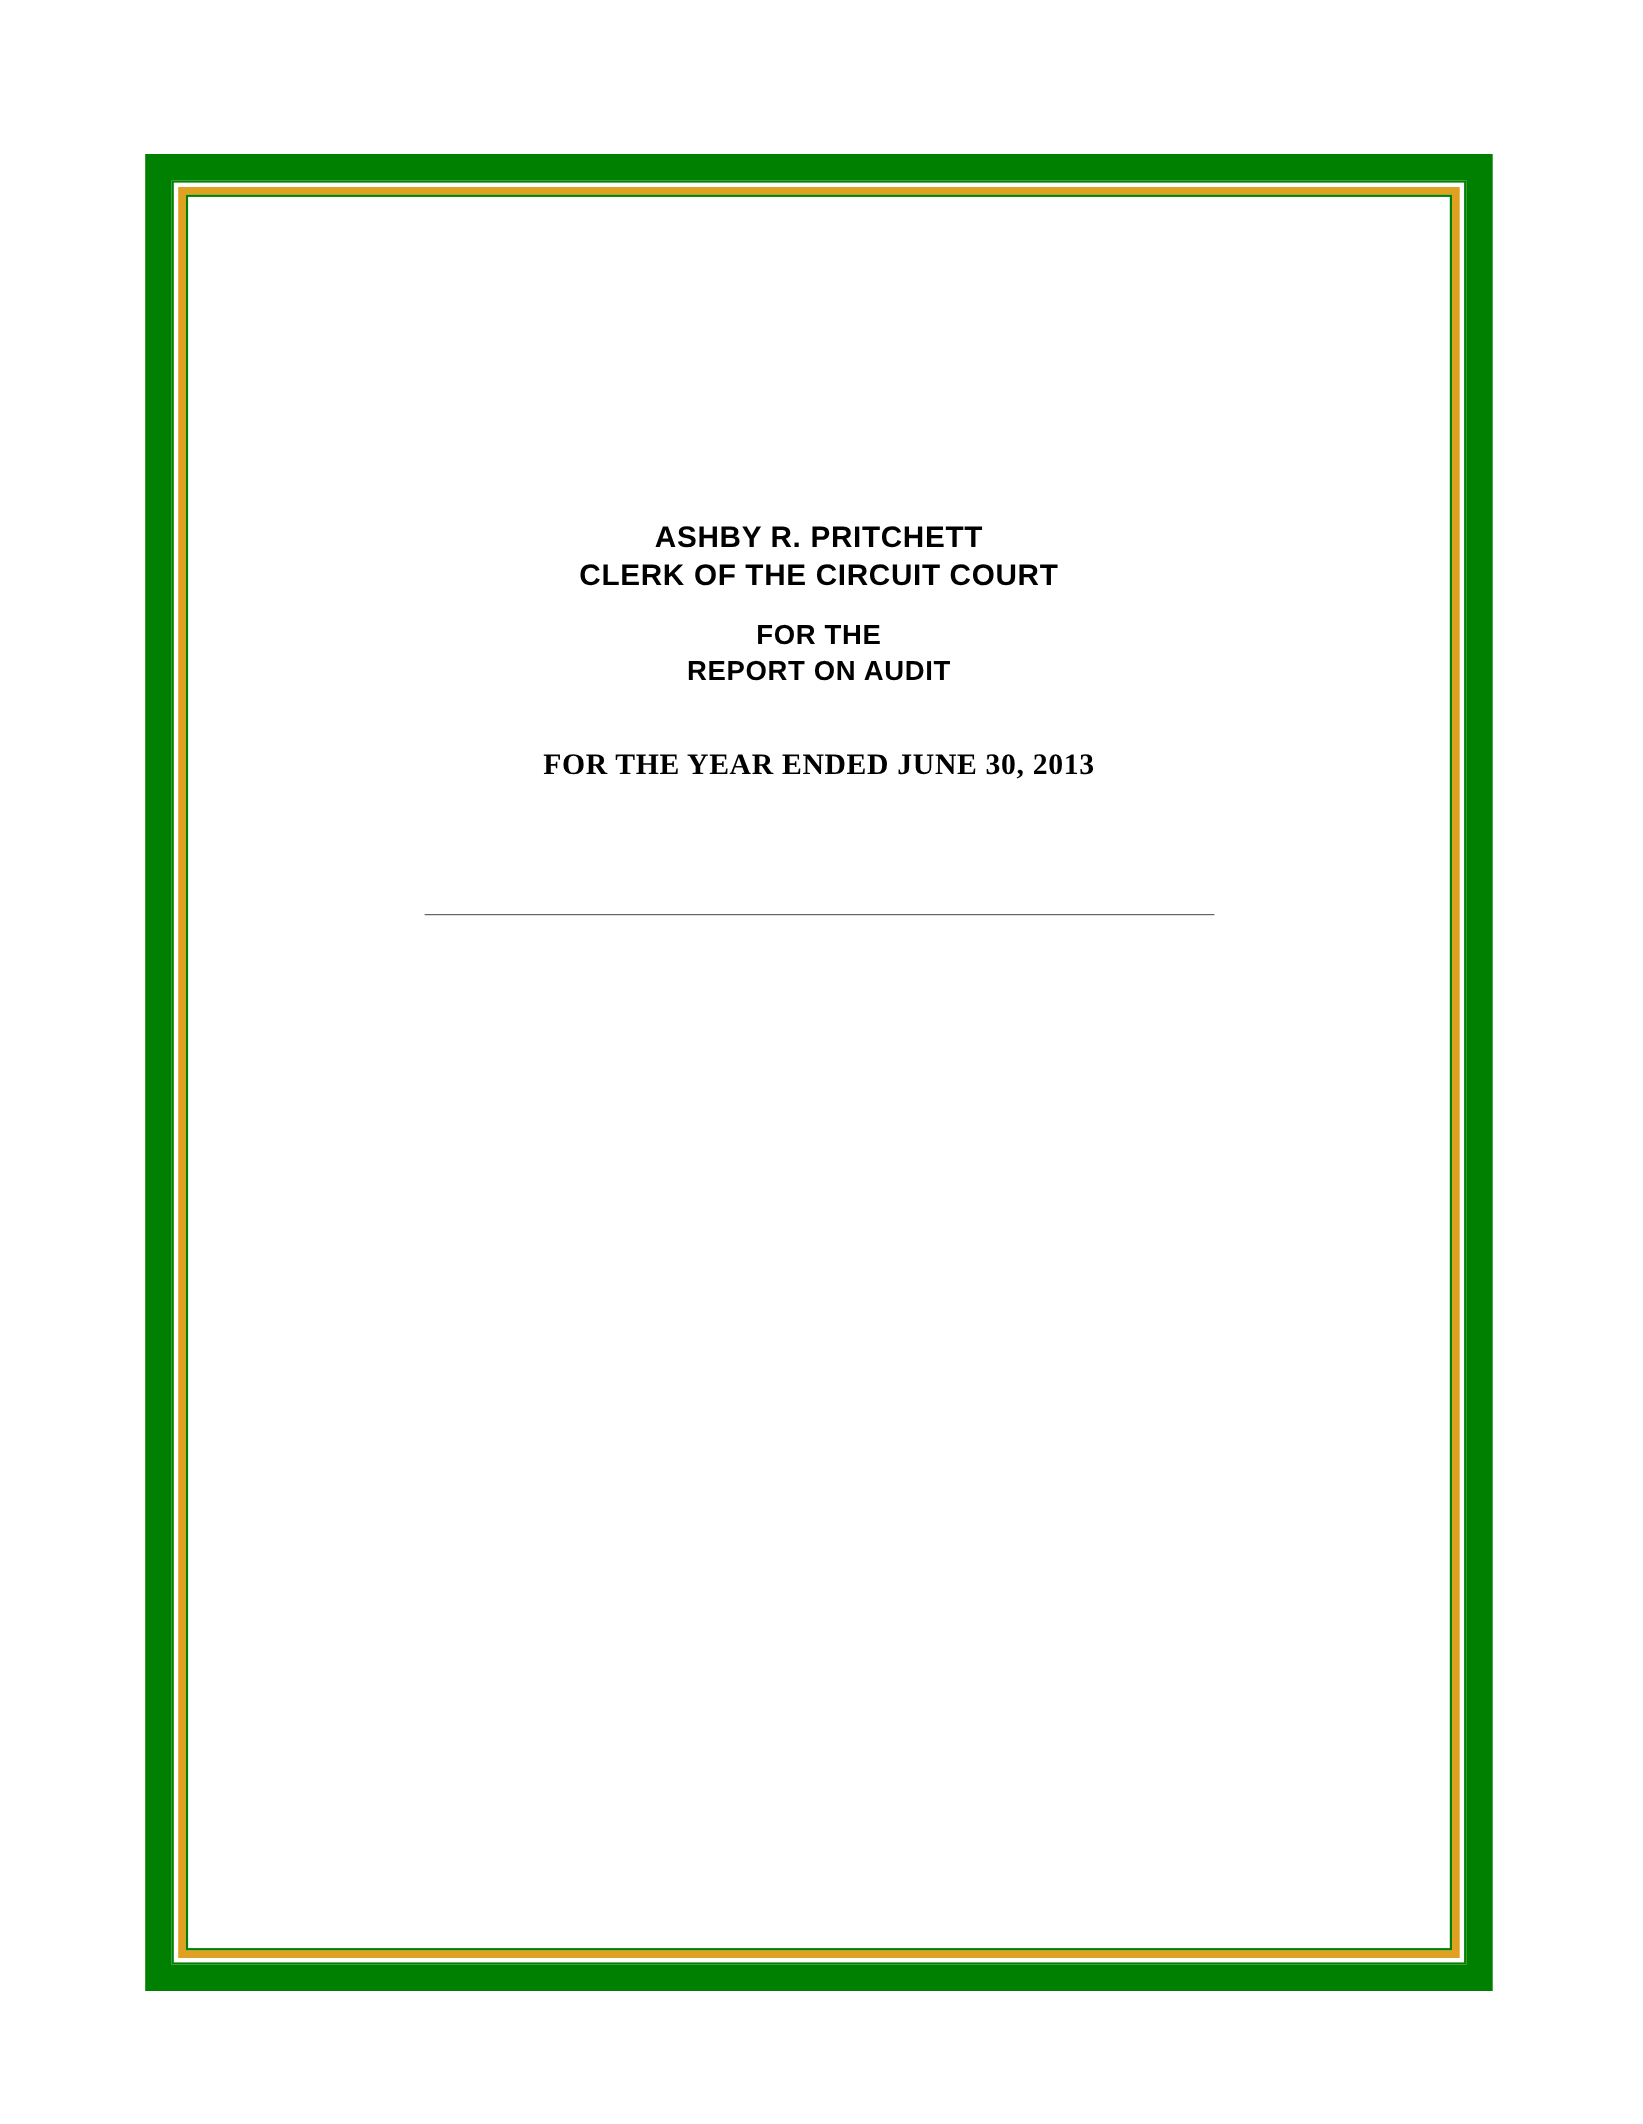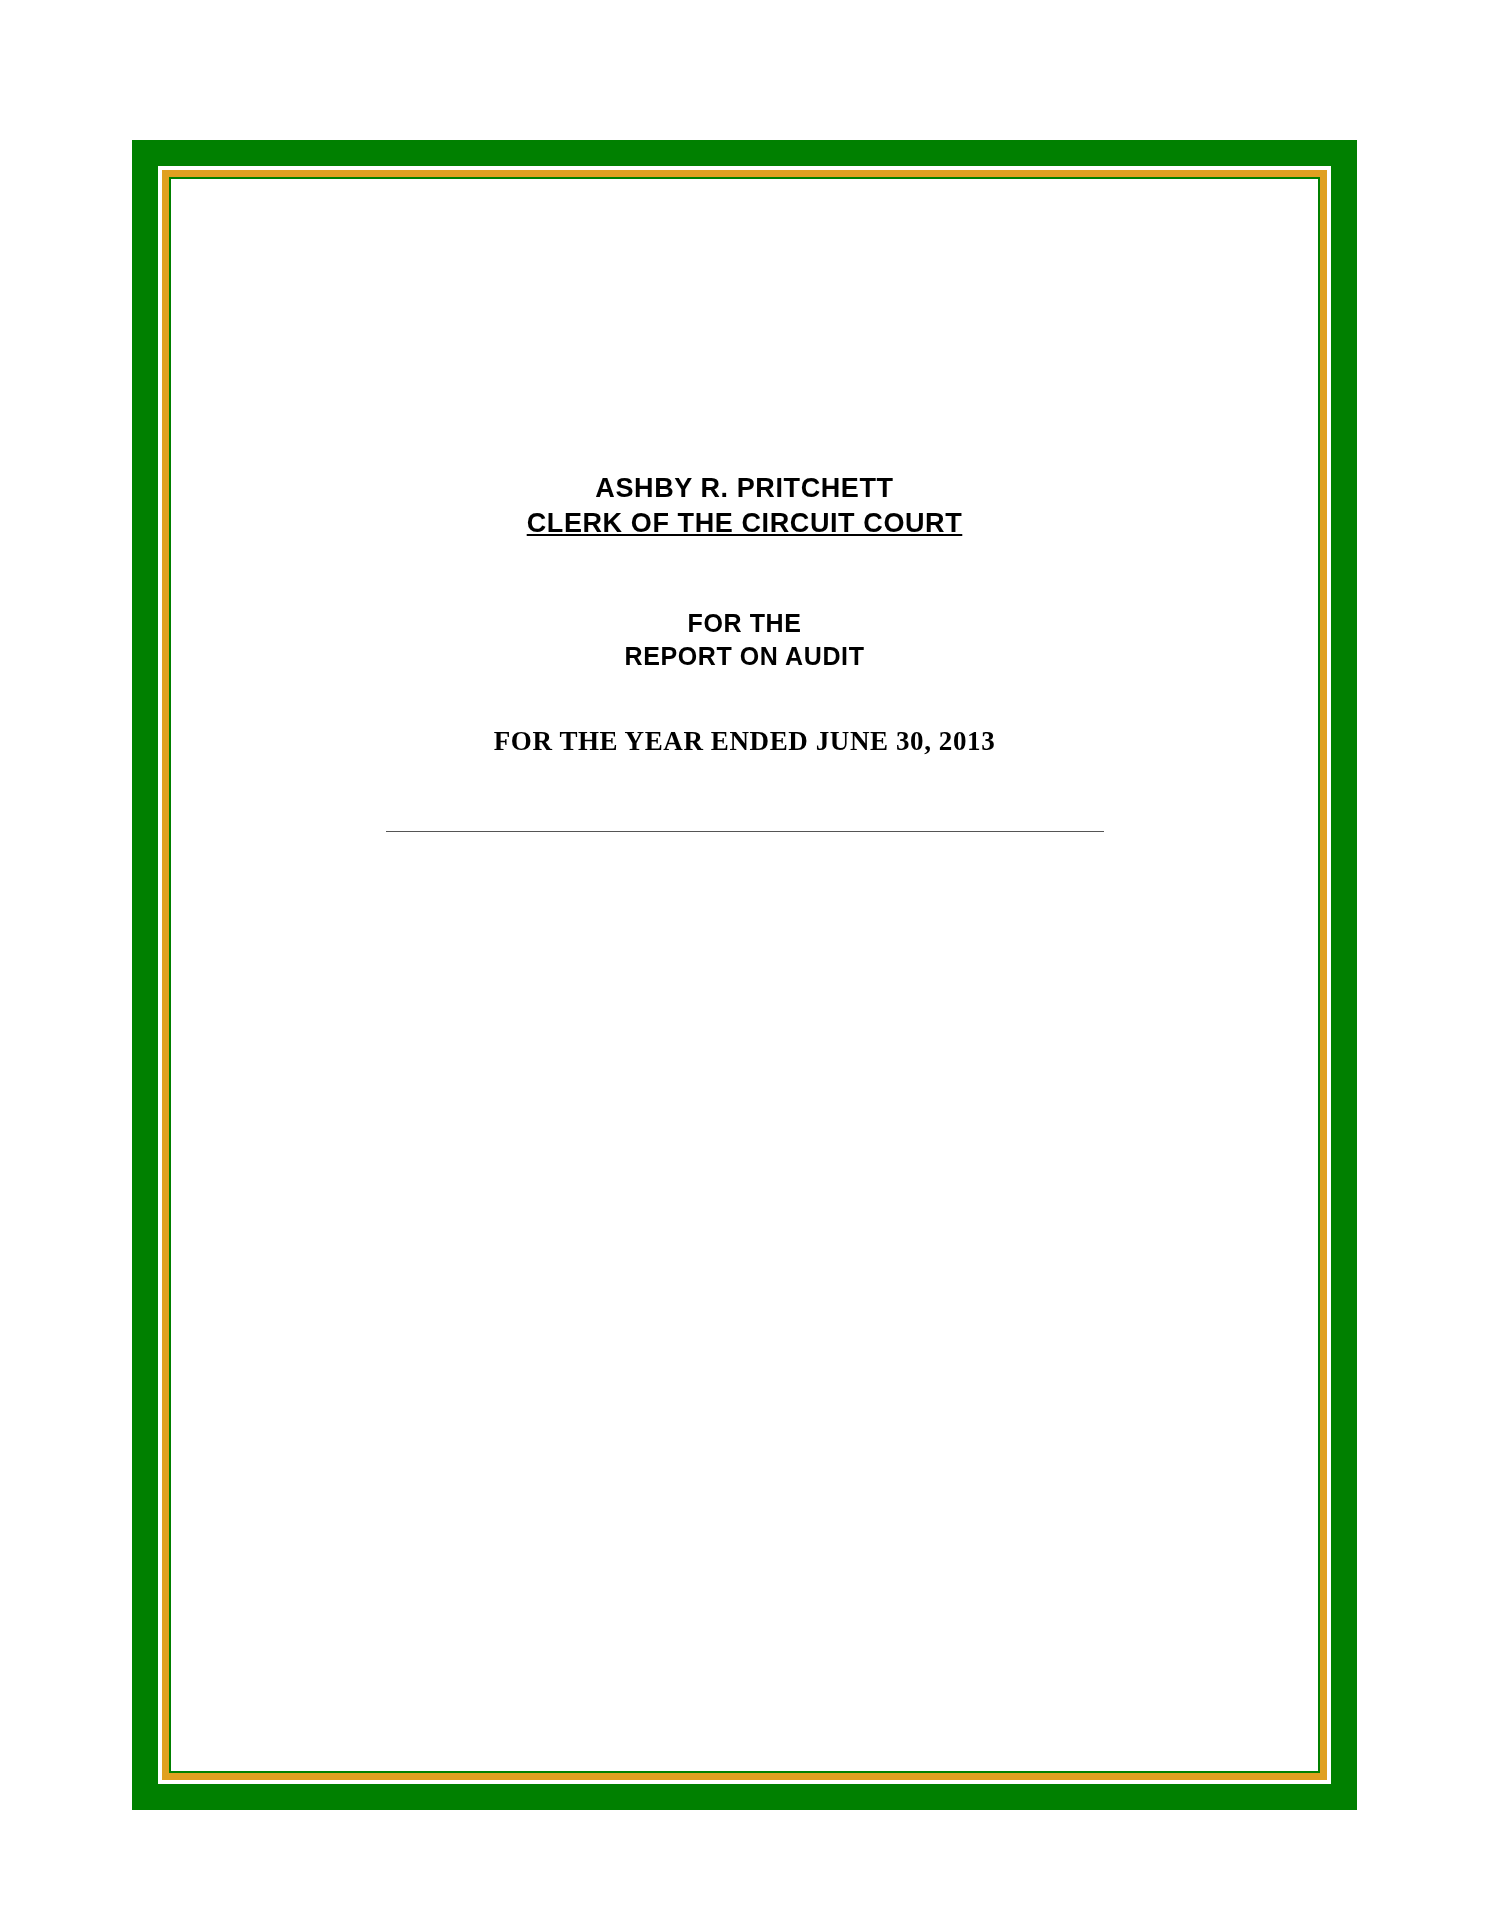--- a/index.html
+++ b/index.html
@@ -105,22 +105,22 @@
   }
 
   .line {
     font-weight: bold;
     color: #000000;
     letter-spacing: 0.6px;
     line-height: 1.30;
   }
 
   .l-name   { font-size: 27px; }
-  .l-clerk  { font-size: 27px; text-decoration: underline; }
-  .l-forthe { font-size: 25px; margin-top: 66px; }
+  .l-clerk  { font-size: 27px; }
+  .l-forthe { font-size: 25px; margin-top: 20px; }
   .l-city   { font-size: 27px; margin-top: 52px; }
   .l-report { font-size: 25px; }
   .l-year   { font-size: 27px; margin-top: 52px; font-family: Liberation Serif, serif; }
 
   .rule {
     position: absolute;
     left: 50%;
     transform: translateX(-50%);
     top: 650px;
     width: 718px;

